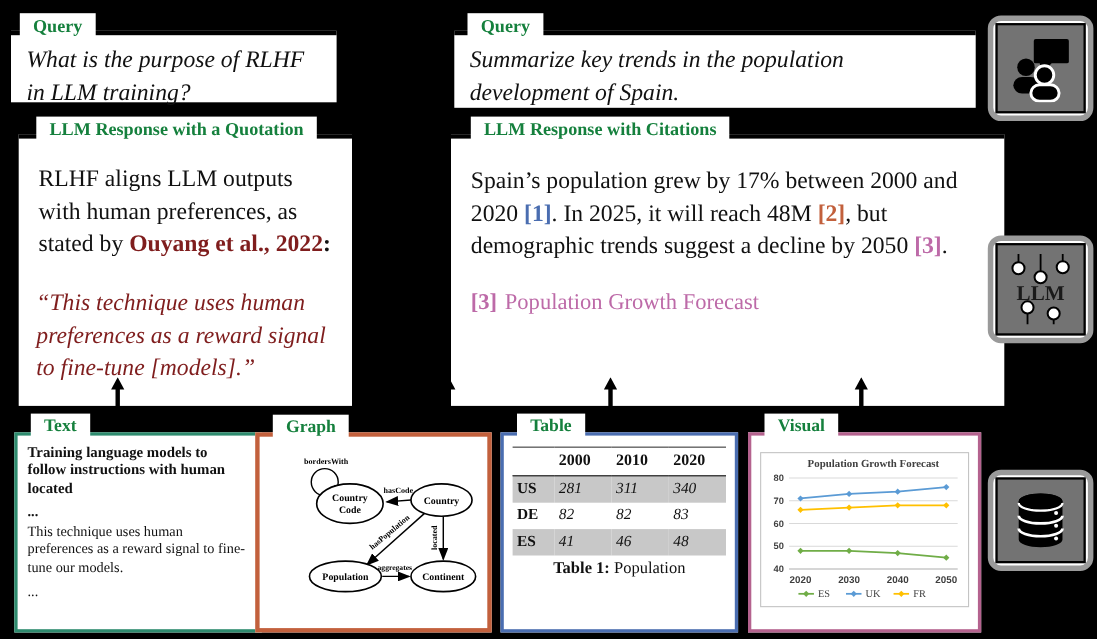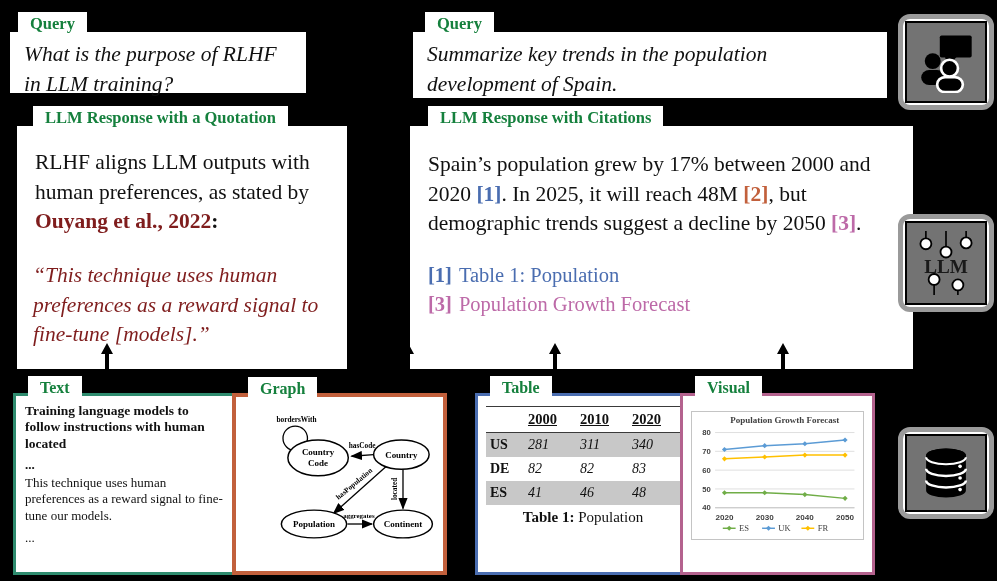--- a/index.html
+++ b/index.html
@@ -25,33 +25,33 @@
   .refs{margin-top:22px;}
   .ref-line{font-size:20.5px;line-height:1.42;}
   .ref-line .marker{font-weight:bold;margin-right:7px;}
   .flow-arrow{position:absolute;z-index:4;}
 
   
   .src{position:absolute;top:393px;height:182px;background:#fff;box-sizing:border-box;}
   .src .tab{font-size:16px;top:-20px;}
   #text-box{left:13px;width:225px;border:3px solid #2e8b6e;}
   #graph-box{left:232px;width:215px;border:4px solid #c2603c;padding-left:38px;}
-  #table-box{left:455px;width:216px;border:3px solid #4a6db0;margin-left:20px;}
-  #visual-box{left:680px;width:195px;border:3px solid #b4628e;}
+  #table-box{left:455px;width:216px;border:3px solid #4a6db0;}
+  #visual-box{left:680px;width:212px;border:3px solid #b4628e;}
 
   .text-content{padding:7px 9px;}
   .text-title{font-weight:bold;font-size:13.5px;line-height:1.22;margin:0;}
   .ellipsis{font-size:13px;line-height:1.1;margin:6px 0 0 0;font-weight:bold;}
   .ellipsis.thin{font-weight:normal;}
   .text-body{font-size:13px;line-height:1.28;margin:2px 0 0 0;}
 
   
   .tbl-wrap{padding:10px 8px 0 8px;}
   table.pop{width:100%;border-collapse:collapse;border-top:1.5px solid #3a3a3a;}
-  table.pop thead tr{border-bottom:1.5px solid #3a3a3a;text-decoration:underline;}
+  table.pop thead tr{border-bottom:1.5px solid #3a3a3a;}
   table.pop th,table.pop td{font-size:14px;padding:4px 4px;text-align:left;}
   table.pop thead th{font-weight:bold;font-size:14.5px;}
   table.pop tbody th{font-weight:bold;width:30px;}
   table.pop tbody td{font-style:italic;}
   table.pop tr.shade{background:#c8c8c8;}
   .tbl-caption{text-align:center;font-size:15px;margin-top:4px;}
 
   
   .chart-frame{margin:15px 8px 0 8px;border:1px solid #c4c4c4;background:#fff;}
 
@@ -74,31 +74,30 @@
 <section class="panel" style="left:10px;top:28px;width:296px;height:65px;">
   <div class="tab" style="left:8px;">Query</div>
   <p class="query-text">What is the purpose of RLHF in LLM training?</p>
 </section>
 
 <section class="panel" style="left:413px;top:28px;width:474px;height:70px;">
   <div class="tab" style="left:12px;">Query</div>
   <p class="query-text">Summarize key trends in the population development of Spain.</p>
 </section>
 
-<section class="panel" style="left:17px;top:122px;width:330px;height:247px;">
+<section class="panel" style="left:17px;top:122px;width:303px;height:247px;">
   <div class="tab" style="left:16px;">LLM Response with a Quotation</div>
   <p class="body-text" style="margin-top:22px;"><span>RLHF aligns LLM outputs with human preferences, as stated by </span><span class="green bold">Ouyang et al., 2022</span><span class="bold">:</span></p>
   <p class="body-text green italic" style="margin-top:24px;padding-left:16px;">“This technique uses human preferences as a reward signal to fine-tune [models].”</p>
 </section>
 
 <section class="panel" style="left:370px;top:122px;width:503px;height:247px;margin-left:40px;">
   <div class="tab" style="left:18px;">LLM Response with Citations</div>
   <p class="body-text" style="margin-top:24px;"><span>Spain’s population grew by 17% between 2000 and 2020 </span><span class="bold c1">[1]</span><span>. In 2025, it will reach 48M </span><span class="bold c2">[2]</span><span>, but demographic trends suggest a decline by 2050 </span><span class="bold c3">[3]</span><span>.</span></p>
   <div class="refs body-text">
-    <div class="ref-line c1"><span class="marker">[1]</span><span>Table 1: Population</span></div>
     <div class="ref-line c3"><span class="marker">[3]</span><span>Population Growth Forecast</span></div>
   </div>
 </section>
 
 <svg class="flow-arrow" style="left:100px;top:343px;" width="14" height="26">
     <polygon points="7,0 13,11 9,11 9,26 5,26 5,11 1,11" fill="#000"></polygon>
   </svg>
 <svg class="flow-arrow" style="left:401px;top:343px;" width="14" height="26">
     <polygon points="7,0 13,11 9,11 9,26 5,26 5,11 1,11" fill="#000"></polygon>
   </svg>

